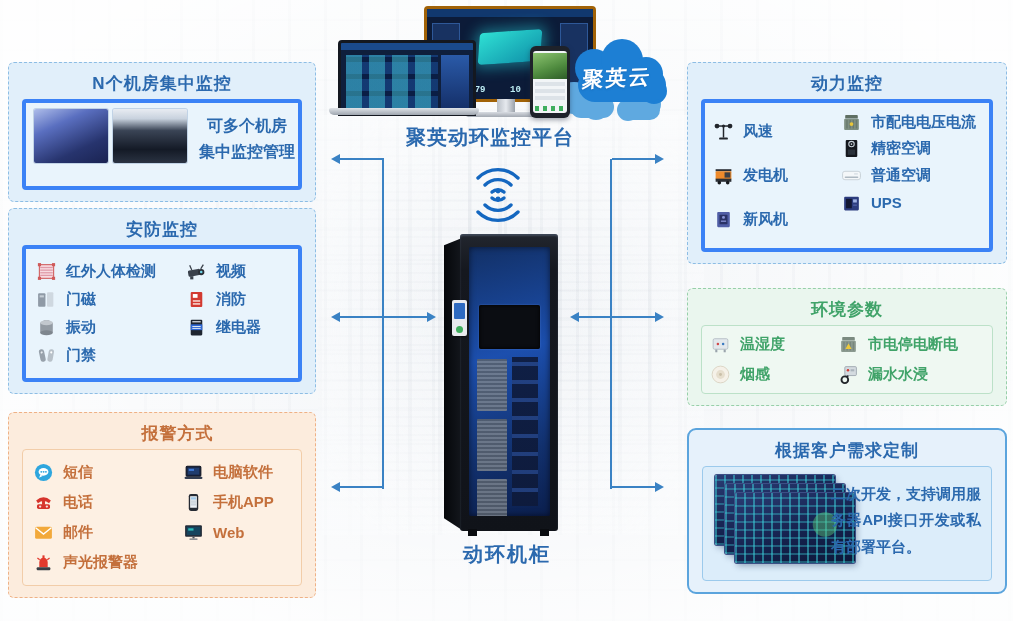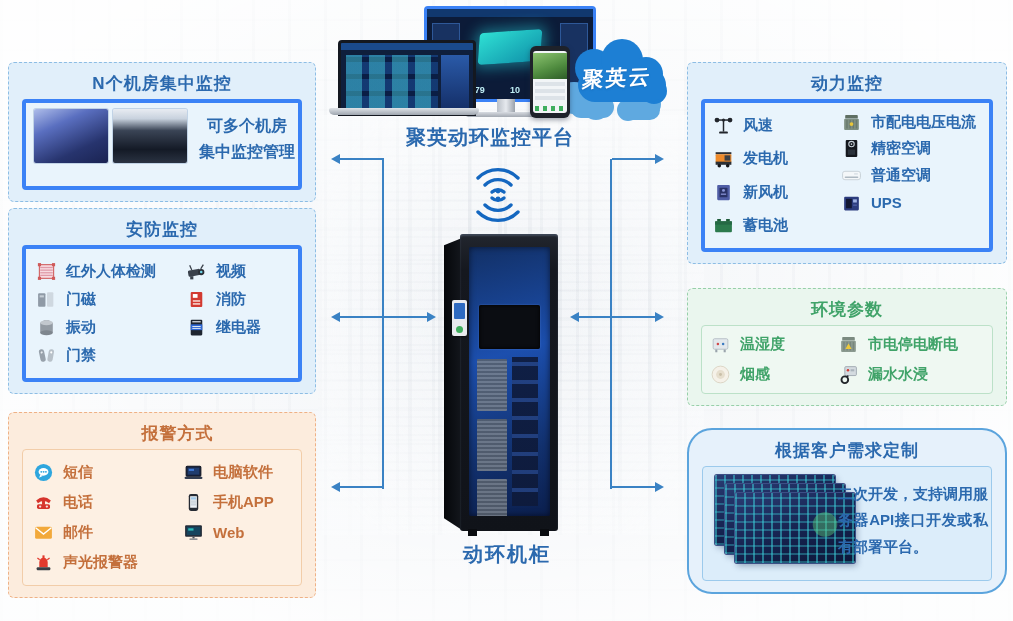--- a/index.html
+++ b/index.html
@@ -77,35 +77,36 @@
     position:absolute;width:120px;height:70px;border-radius:2px;
     background:
       radial-gradient(circle at 75% 45%, rgba(90,200,120,.45) 0 12%, transparent 13%),
       repeating-linear-gradient(90deg, rgba(60,210,220,.5) 0 2px, transparent 2px 9px),
       repeating-linear-gradient(0deg, rgba(60,210,220,.35) 0 2px, transparent 2px 8px),
       linear-gradient(160deg,#2a3c74 0%,#15224e 55%,#0d1738 100%);
     background-blend-mode:normal;
     box-shadow:0 0 0 1px #3c4f86, 2px 3px 6px rgba(20,40,80,.35);
   }
   .custom-desc{
-    position:absolute;right:3px;top:14px;width:150px;
+    position:absolute;right:10px;top:14px;width:150px;
     font-size:15px;font-weight:bold;color:#2b69ae;line-height:1.75;text-align:justify;
   }
 
   
   .ln{position:absolute;background:#3a82c4;}
   .ah{position:absolute;width:0;height:0;border-style:solid;border-color:transparent;}
   .ah-l{border-width:5px 9px 5px 0;border-right-color:#3a82c4;}
   .ah-r{border-width:5px 0 5px 9px;border-left-color:#3a82c4;}
 
   
   .monitor{
     left:424px;top:6px;width:166px;height:90px;
-    background:#0c1b38;border:3px solid #3b82f6;border-radius:4px;
+    background:#0c1b38;border:3px solid #a16207;border-radius:4px;
     overflow:hidden;
+    font-family:Liberation Mono, monospace;
   }
   .monitor .bar{position:absolute;left:0;top:0;right:0;height:8px;background:#11386e;}
   .monitor .core{
     position:absolute;left:52px;top:22px;width:62px;height:32px;border-radius:4px;
     background:linear-gradient(150deg,#2fe0d4,#0e8fa8);
     box-shadow:0 0 14px 4px rgba(40,210,220,.45);
     transform:skewX(-8deg) rotate(-4deg);
   }
   .monitor .sidep{position:absolute;width:26px;background:rgba(60,120,220,.25);border:1px solid rgba(90,160,255,.35);}
   .monitor .stats{
@@ -460,31 +461,20 @@
           <span class="ic">
               <svg viewBox="0 0 20 20">
                 <rect x="4" y="2.8" width="12" height="14.5" rx="1" fill="#505ea6"></rect>
                 <rect x="6.2" y="5.5" width="7.6" height="9" rx="0.8" fill="#2a3266"></rect>
                 <circle cx="10" cy="8" r="1.4" fill="#8a96d8"></circle>
                 <rect x="7.5" y="11" width="5" height="1.2" fill="#8a96d8"></rect>
               </svg>
             </span>
           <span>新风机</span>
         </div>
-        <div class="it">
-          <span class="ic">
-              <svg viewBox="0 0 20 20">
-                <rect x="4" y="3.8" width="3.5" height="2.6" fill="#1f5c3a"></rect>
-                <rect x="12.5" y="3.8" width="3.5" height="2.6" fill="#1f5c3a"></rect>
-                <rect x="2" y="6" width="16" height="10.5" rx="1" fill="#2c7a4d"></rect>
-                <rect x="2" y="6" width="16" height="3.2" fill="#256844"></rect>
-              </svg>
-            </span>
-          <span>蓄电池</span>
-        </div>
       </div>
       <div class="col" style="flex:1;">
         <div class="it">
           <span class="ic">
               <svg viewBox="0 0 20 20">
                 <rect x="4" y="2.8" width="12" height="3.4" rx="0.8" fill="#5f6f63"></rect>
                 <rect x="3" y="6.4" width="14" height="10.8" rx="1" fill="#7e8f82"></rect>
                 <g fill="#6a7a6e">
                   <rect x="5" y="7.5" width="1.4" height="8.2"></rect>
                   <rect x="8" y="7.5" width="1.4" height="8.2"></rect>
@@ -592,21 +582,21 @@
                 <circle cx="6.5" cy="15" r="3.2" fill="none" stroke="#23262b" stroke-width="1.8"></circle>
               </svg>
             </span>
           <span>漏水水浸</span>
         </div>
       </div>
     </div>
   </div>
 </section>
 
-<section class="panel p-solid" style="left:687px;top:428px;width:320px;height:166px;border-radius:25px;">
+<section class="panel p-solid" style="left:687px;top:428px;width:320px;height:166px;">
   <div class="title">根据客户需求定制</div>
   <div class="inner">
     <div class="dash" style="left:12px;top:8px;"></div>
     <div class="dash" style="left:22px;top:17px;"></div>
     <div class="dash" style="left:32px;top:26px;"></div>
     <div class="custom-desc">二次开发，支持调用服务器API接口开发或私有部署平台。</div>
   </div>
 </section>
 
 <div class="abs cloud-wrap">

